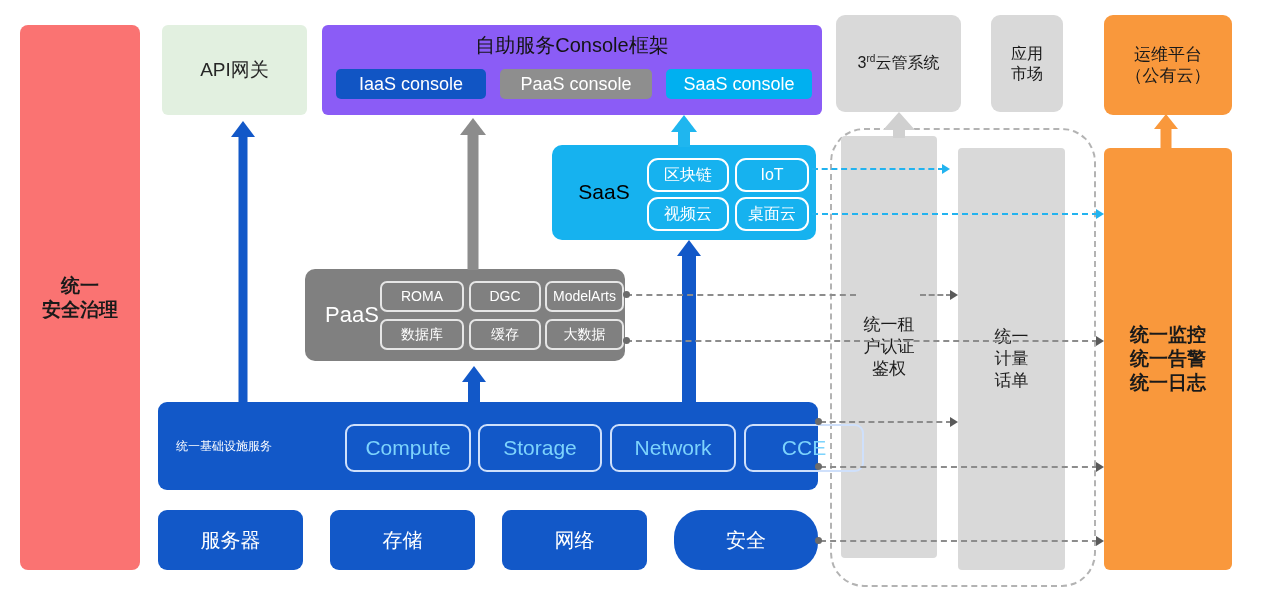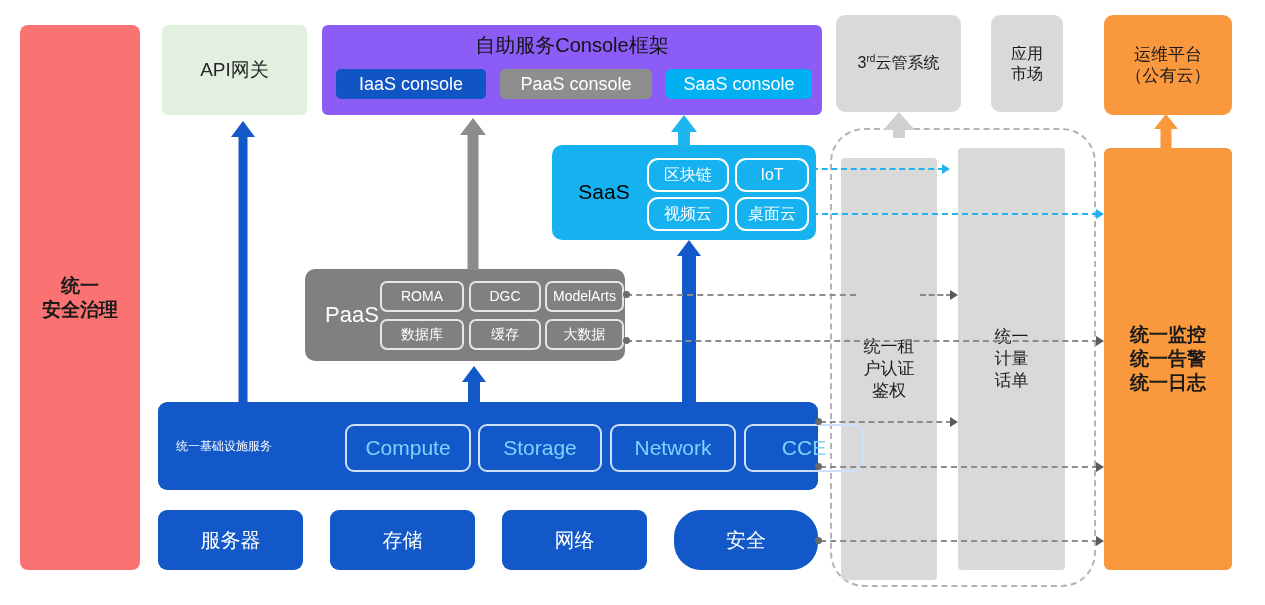--- a/index.html
+++ b/index.html
@@ -136,21 +136,21 @@
 
   
   .dashed-container{
     position:absolute;left:830px;top:128px;width:262px;height:455px;
     border:2px dashed #b3b3b3;border-radius:34px;background:transparent;
   }
   .grey-col{
     position:absolute;background:#d9d9d9;border-radius:4px;
     color:#1a1a1a;font-size:17px;text-align:center;
   }
-  .col-auth{left:841px;top:158px;width:96px;height:422px;}
+  .col-auth{left:841px;top:136px;width:96px;height:422px;}
   .col-meter{left:958px;top:148px;width:107px;height:422px;}
   .col-text{
     position:absolute;left:0;width:100%;top:50%;transform:translateY(-50%);
     line-height:1.3;
   }
 
   
   .arrow{position:absolute;}
   .arrow .shaft{position:absolute;left:50%;transform:translateX(-50%);}
   .arrow .head{position:absolute;left:50%;transform:translateX(-50%);width:0;height:0;}

